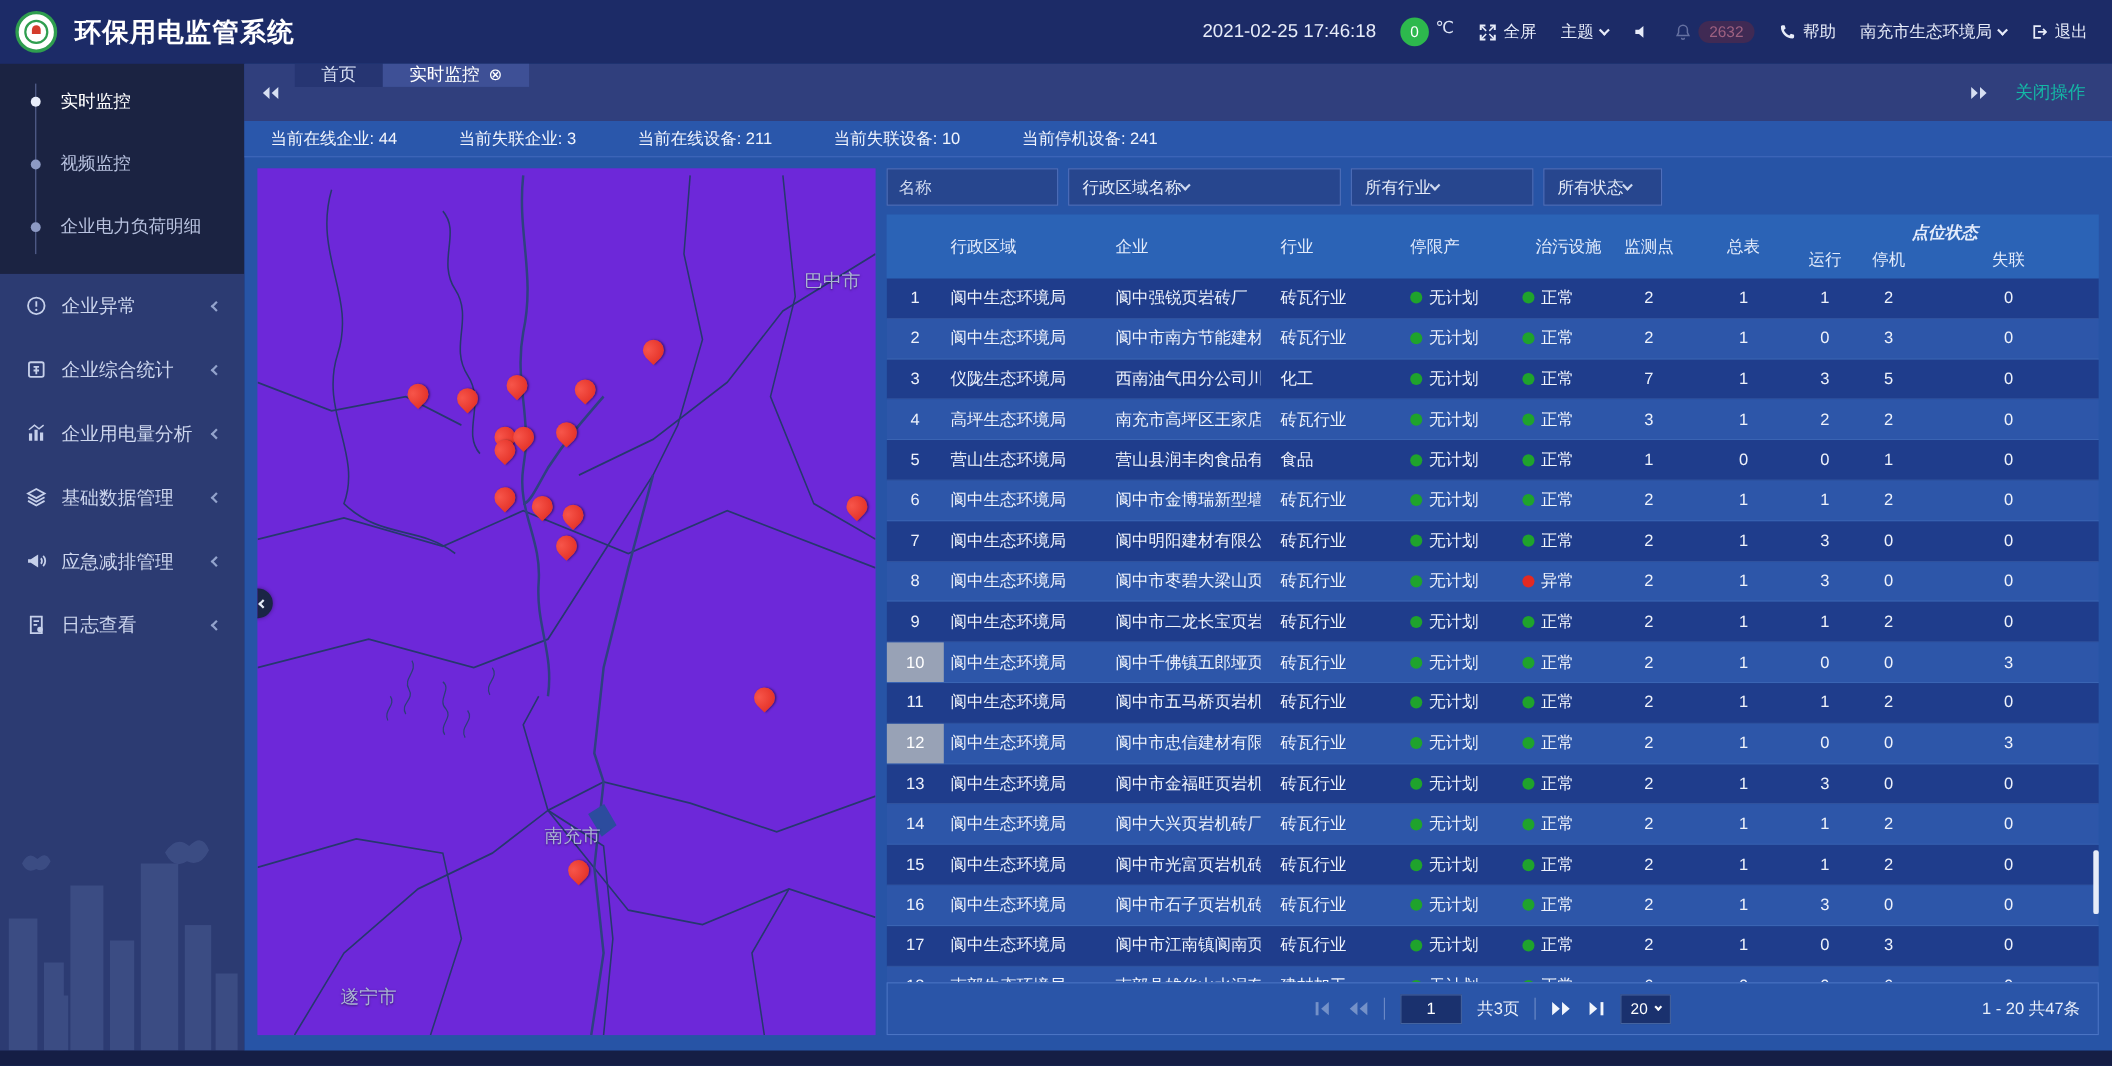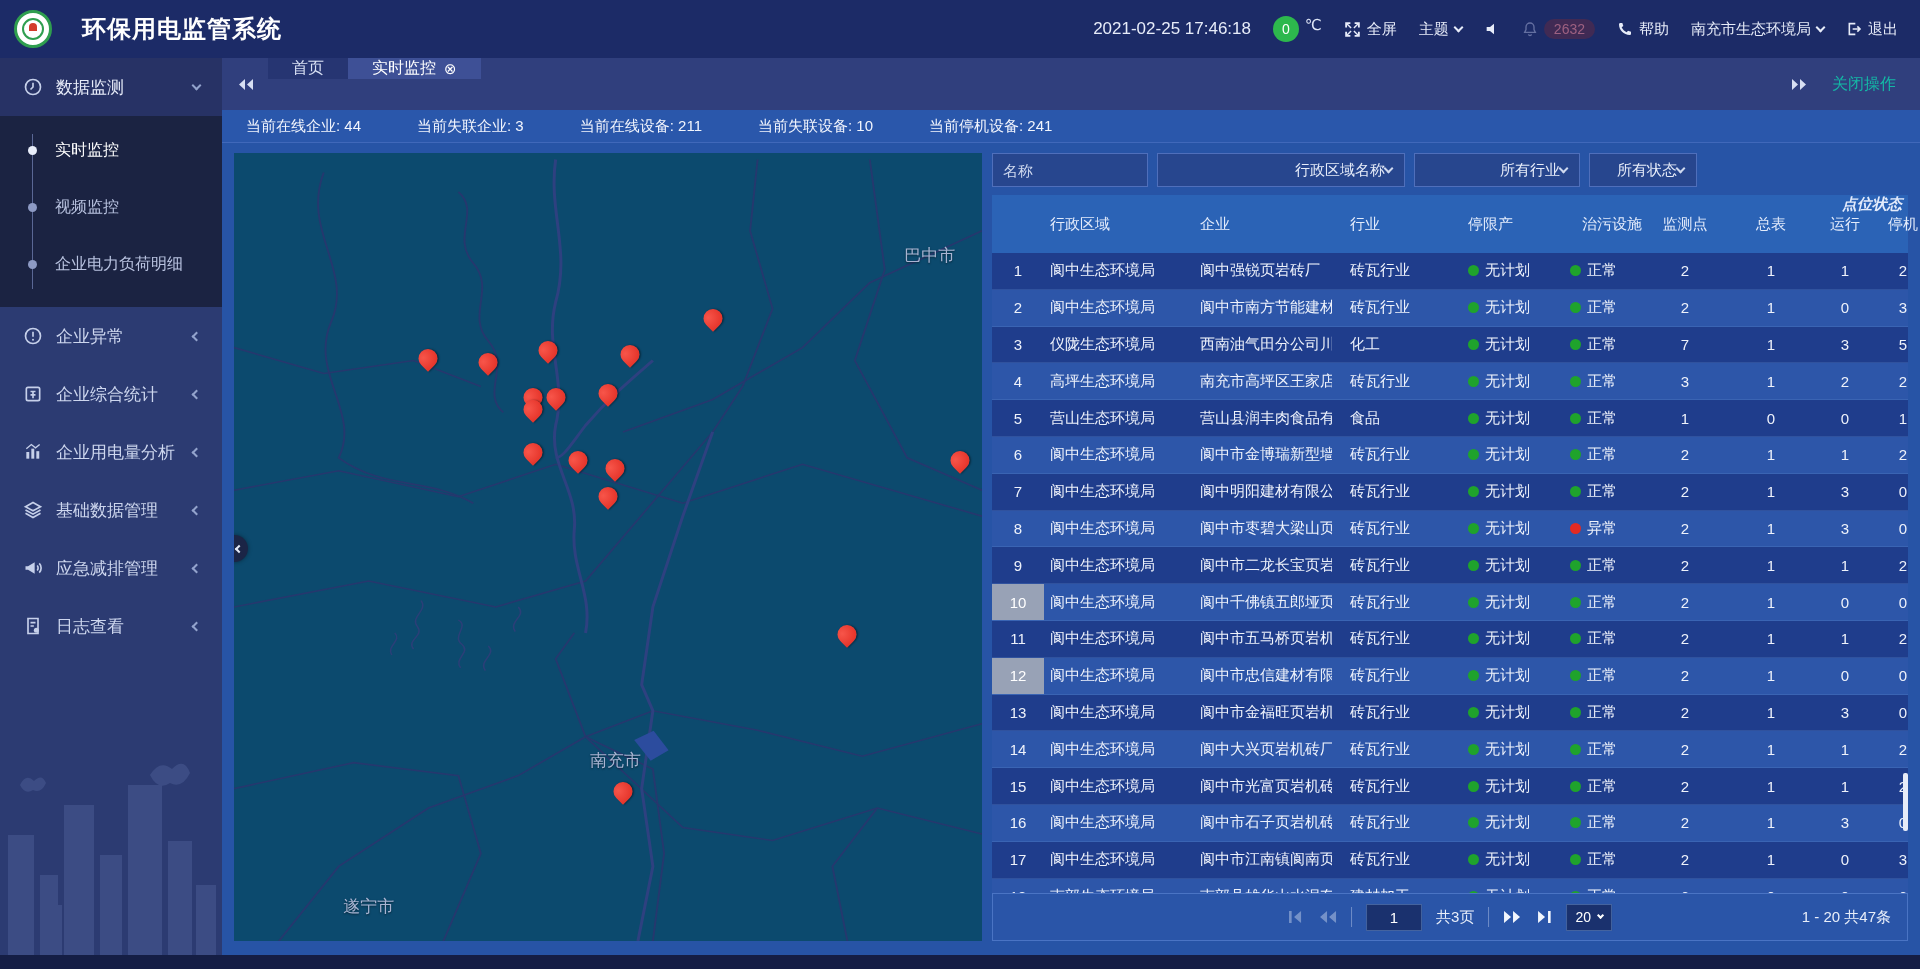--- a/index.html
+++ b/index.html
@@ -2,21 +2,21 @@
 <html><head>
 <meta charset="utf-8">
 <style>
   * { margin:0; padding:0; box-sizing:border-box; }
   html,body { width:1920px; height:969px; overflow:hidden; }
   body { font-family:"Liberation Sans","DejaVu Sans",sans-serif; background:#151e45; color:#fff; }
   .app { width:1920px; height:969px; position:relative; }
 
   
   header { height:58px; background:#1c2b67; display:flex; align-items:center; justify-content:space-between; padding:0 22px 0 14px; }
-  .h-left { display:flex; align-items:center; gap:30px; }
+  .h-left { display:flex; align-items:center; gap:16px; }
   .logo { width:38px; height:38px; border-radius:50%; background:#fff; border:3px solid #2f9e4f; display:flex; align-items:center; justify-content:center; position:relative; }
   .logo-in { width:22px; height:22px; border-radius:50%; border:2px solid #2f9e4f; position:relative; overflow:hidden; }
   .logo-in::after { content:""; position:absolute; left:5px; top:3px; width:8px; height:8px; background:#d43c2c; border-radius:50% 50% 0 0; }
   .h-title { font-size:24px; font-weight:bold; letter-spacing:1px; }
   .h-right { display:flex; align-items:center; gap:22px; font-size:15px; color:#e7ecf9; }
   .h-time { font-size:17px; }
   .temp-wrap { display:flex; align-items:flex-start; gap:6px; }
   .temp-badge { min-width:26px; height:26px; padding:0 6px; border-radius:13px; background:#2db84d; color:#fff; font-size:14px; display:flex; align-items:center; justify-content:center; }
   .temp-unit { font-size:15px; color:#dfe6f6; }
   .h-item { display:flex; align-items:center; gap:6px; cursor:pointer; white-space:nowrap; }
@@ -55,33 +55,33 @@
   .tb-close { font-size:16px; color:#14b8a6; cursor:pointer; }
 
   
   .statsbar { height:33px; background:#2a57ab; border-bottom:1px solid #4068ba; display:flex; align-items:center; gap:56px; padding-left:24px; font-size:15px; color:#f2f5fd; }
   .stat { white-space:nowrap; }
 
   
   .content { flex:1; display:flex; padding:10px 12px 14px 12px; gap:10px; min-height:0; }
 
   
-  .map-panel { width:748px; flex:none; background:#0c4a6e; position:relative; overflow:hidden;padding-left:36px; }
+  .map-panel { width:562px; flex:none; background:#6d28d9; position:relative; overflow:hidden;padding-left:36px; }
   .roads { position:absolute; inset:0; width:100%; height:100%; }
   .city-label { position:absolute; transform:translate(-50%,-50%); color:#a9b4d2; font-size:17px; white-space:nowrap; text-shadow:0 1px 2px rgba(0,0,0,.5); }
   .pin { position:absolute; width:19px; height:19px; background:radial-gradient(circle at 35% 30%, #f7554a, #e02a20); border-radius:50% 50% 50% 0; transform:translate(-50%,-90%) rotate(-45deg); box-shadow:1px 1px 2px rgba(0,0,0,.45); }
   .map-collapse { position:absolute; left:-13px; top:48.5%; width:27px; height:27px; border-radius:50%; background:#1b2546; display:flex; align-items:center; justify-content:center; color:#e5ebf8; cursor:pointer; box-shadow:0 0 4px rgba(0,0,0,.4); }
   .map-collapse .chev { width:6px; height:6px; margin-left:8px; }
 
   
   .table-panel { flex:1; display:flex; flex-direction:column; min-width:0; position:relative; }
   .filters { height:34px; display:flex; gap:9px; flex:none; }
   .f-input { width:156px; height:34px; background:#27468e; border:1px solid #4f6fbb; color:#e6ecf9; font-size:15px; padding:0 10px; outline:none; font-family:inherit; }
   .f-input::placeholder { color:#cfd9ef; }
-  .f-select { height:34px; background:#27468e; border:1px solid #4f6fbb; color:#e6ecf9; font-size:15px; display:flex; align-items:center; justify-content:flex-end; padding:0 12px; cursor:pointer; }
+  .f-select { height:34px; background:#27468e; border:1px solid #4f6fbb; color:#e6ecf9; font-size:15px; display:flex; align-items:center; justify-content:flex-start; padding:0 12px; cursor:pointer; }
   .f-select .chev { color:#cfd9ef; }
   .w248{width:248px;} .w166{width:166px;} .w124{width:108px;}
 
   .grid-row { display:grid; grid-template-columns:52px 140px 148px 116px 98px 96px 86px 86px 62px 54px 1fr; align-items:center; }
   .thead { margin-top:8px; height:58px; background:#2b63b6; color:#e3ebfb; font-size:15px; flex:none; position:relative; }
   .thead .grid-row { height:100%; }
   .th { padding-left:6px; }
   .th.c { text-align:center; padding-left:0; }
   .th-group { grid-column:9 / 12; height:100%; display:flex; flex-direction:column; justify-content:space-evenly; }
   .th-group .g-title { text-align:center; font-style:italic; font-weight:bold; font-size:15px; }
@@ -170,30 +170,20 @@
             <path d="M14 4 H5 V20 H14 M10 12 H21 M17 8 L21 12 L17 16"></path>
           </svg>
         <span>退出</span>
       </span>
     </div>
   </header>
 
   <div class="shell">
     <aside>
       <nav>
-          <div class="menu-item expanded">
-            <span class="mi-icon">
-              <svg width="20" height="20" viewBox="0 0 24 24" fill="none" stroke="currentColor" stroke-width="2">
-                <circle cx="12" cy="12" r="9"></circle>
-                <path d="M12 7 V12 L9 15"></path>
-              </svg>
-            </span>
-            <span class="mi-label">数据监测</span>
-            <span class="mi-chev chev"></span>
-          </div>
           <div class="submenu">
             <div class="submenu-item active">
               <span class="dot"></span>
               <span>实时监控</span>
             </div>
             <div class="submenu-item">
               <span class="dot"></span>
               <span>视频监控</span>
             </div>
             <div class="submenu-item">

